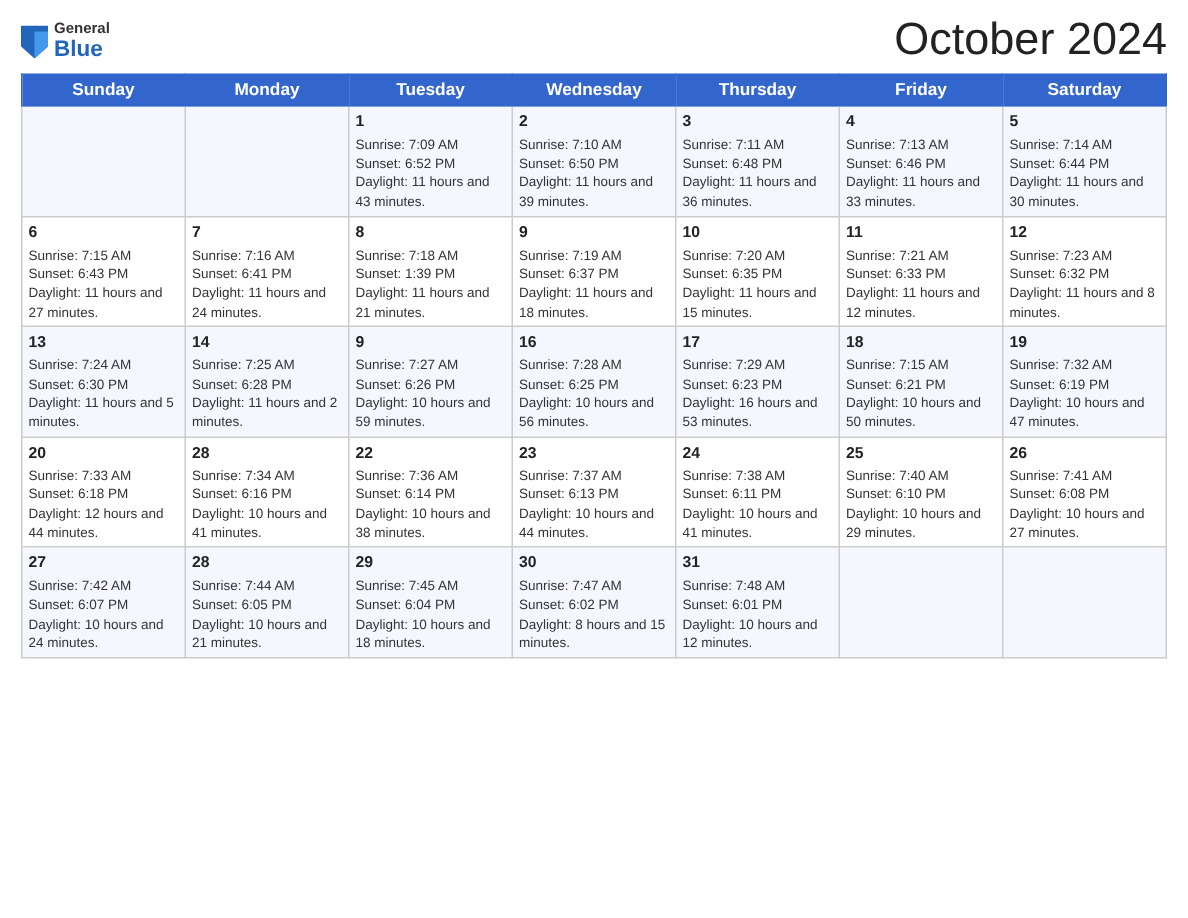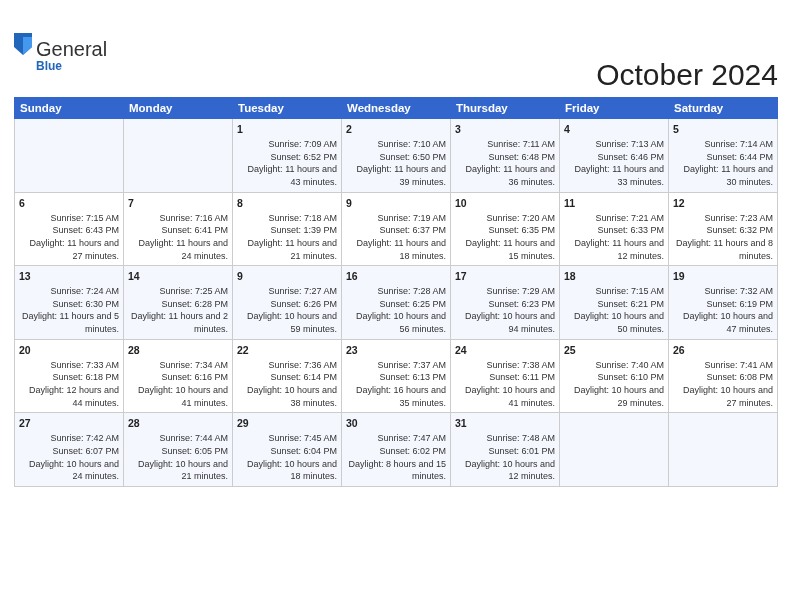--- a/index.html
+++ b/index.html
@@ -26,38 +26,36 @@
       display: flex;
       align-items: center;
       margin-top: 4px;
     }
     .logo-text {
       display: flex;
       flex-direction: column;
       line-height: 1.1;
     }
     .logo-general {
-      font-size: 20px;
-      font-weight: normal;
+      font-size: 10px;
+      font-weight: bold;
       color: #333;
-      margin-top: 24px;
     }
     .logo-blue {
-      font-size: 12px;
+      font-size: 15px;
       font-weight: bold;
       color: #2266bb;
     }
     .logo-icon {
       width: 18px;
       height: 22px;
       margin-right: 4px;
     }
     .title-block {
       text-align: right;
-      margin-top: 48px;
     }
     .main-title {
       font-size: 30px;
       font-weight: normal;
       color: #222;
       line-height: 1.1;
     }
     .subtitle {
       font-size: 13px;
       color: #444;
@@ -69,21 +67,21 @@
     }
     thead tr {
       background: #3366cc;
     }
     thead th {
       color: #fff;
       font-size: 11.5px;
       font-weight: bold;
       padding: 4px 5px;
       border: 1px solid #3366cc;
-      text-align: left;
+      text-align: center;
     }
     tbody tr {
       border: 1px solid #ccc;
     }
     tbody td {
       vertical-align: top;
       font-size: 9.5px;
       color: #222;
       padding: 3px 4px;
       border: 1px solid #ccc;
@@ -99,21 +97,20 @@
     .day-num {
       font-weight: bold;
       font-size: 10.5px;
       display: block;
       margin-bottom: 2px;
     }
     .day-data {
       font-size: 9px;
       color: #333;
       line-height: 1.4;
-      text-align: right;
     }
   </style>
 </head>
 <body>
 
 <div class="page">
   <div class="header">
     <div class="logo">
       <svg class="logo-icon" viewBox="0 0 18 22" xmlns="http://www.w3.org/2000/svg">
         <polygon points="0,0 18,0 18,14 9,22 0,14" fill="#2266bb"></polygon>
@@ -208,21 +205,21 @@
           <td>
             <span class="day-num">9</span>
             <div class="day-data"><span>Sunrise: 7:27 AM</span><br><span>Sunset: 6:26 PM</span><br><span>Daylight: 10 hours and 59 minutes.</span><br></div>
           </td>
           <td>
             <span class="day-num">16</span>
             <div class="day-data"><span>Sunrise: 7:28 AM</span><br><span>Sunset: 6:25 PM</span><br><span>Daylight: 10 hours and 56 minutes.</span><br></div>
           </td>
           <td>
             <span class="day-num">17</span>
-            <div class="day-data"><span>Sunrise: 7:29 AM</span><br><span>Sunset: 6:23 PM</span><br><span>Daylight: 10 hours and 94 minutes.</span><br></div>
+            <div class="day-data"><span>Sunrise: 7:29 AM</span><br><span>Sunset: 6:23 PM</span><br><span>Daylight: 16 hours and 53 minutes.</span><br></div>
           </td>
           <td>
             <span class="day-num">18</span>
             <div class="day-data"><span>Sunrise: 7:15 AM</span><br><span>Sunset: 6:21 PM</span><br><span>Daylight: 10 hours and 50 minutes.</span><br></div>
           </td>
           <td>
             <span class="day-num">19</span>
             <div class="day-data"><span>Sunrise: 7:32 AM</span><br><span>Sunset: 6:19 PM</span><br><span>Daylight: 10 hours and 47 minutes.</span><br></div>
           </td>
         </tr>
@@ -234,21 +231,21 @@
           <td>
             <span class="day-num">28</span>
             <div class="day-data"><span>Sunrise: 7:34 AM</span><br><span>Sunset: 6:16 PM</span><br><span>Daylight: 10 hours and 41 minutes.</span><br></div>
           </td>
           <td>
             <span class="day-num">22</span>
             <div class="day-data"><span>Sunrise: 7:36 AM</span><br><span>Sunset: 6:14 PM</span><br><span>Daylight: 10 hours and 38 minutes.</span><br></div>
           </td>
           <td>
             <span class="day-num">23</span>
-            <div class="day-data"><span>Sunrise: 7:37 AM</span><br><span>Sunset: 6:13 PM</span><br><span>Daylight: 16 hours and 35 minutes.</span><br></div>
+            <div class="day-data"><span>Sunrise: 7:37 AM</span><br><span>Sunset: 6:13 PM</span><br><span>Daylight: 10 hours and 44 minutes.</span><br></div>
           </td>
           <td>
             <span class="day-num">24</span>
             <div class="day-data"><span>Sunrise: 7:38 AM</span><br><span>Sunset: 6:11 PM</span><br><span>Daylight: 10 hours and 41 minutes.</span><br></div>
           </td>
           <td>
             <span class="day-num">25</span>
             <div class="day-data"><span>Sunrise: 7:40 AM</span><br><span>Sunset: 6:10 PM</span><br><span>Daylight: 10 hours and 29 minutes.</span><br></div>
           </td>
           <td>

